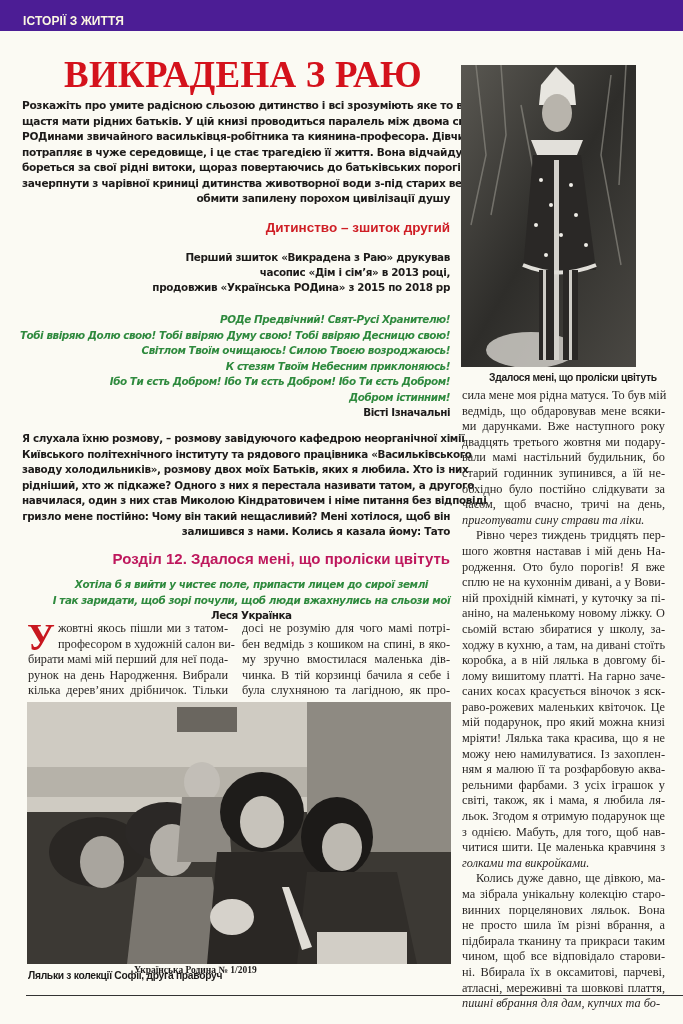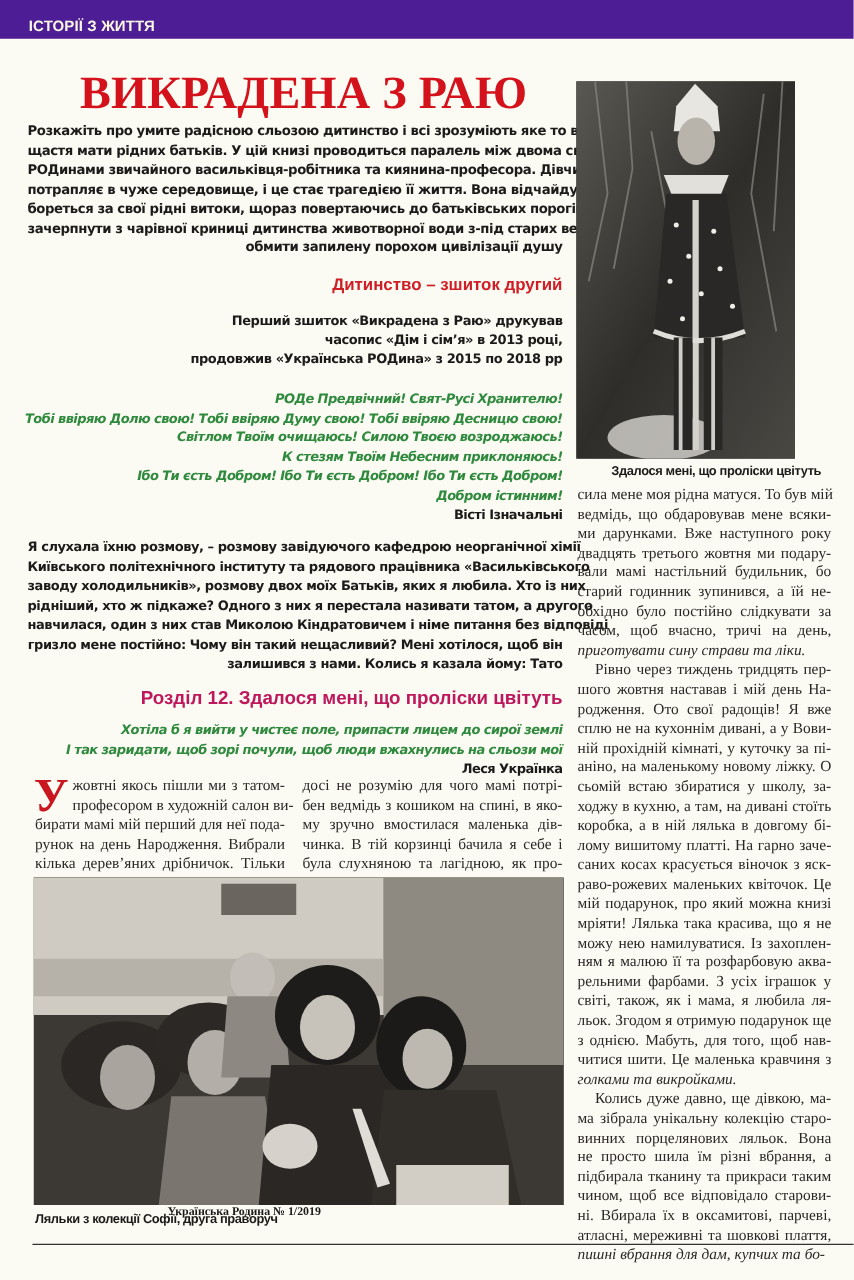--- a/index.html
+++ b/index.html
@@ -58,21 +58,21 @@
     position: absolute; right: 233px; top: 550px;
     font-family: "Liberation Sans", sans-serif; font-weight: bold;
     font-size: 15px; color: #be185d; white-space: nowrap;
   }
   .epigraph {
     position: absolute; right: 233px; top: 577px;
     font-family: "DejaVu Sans", sans-serif; font-weight: bold; font-style: italic;
     font-size: 10.4px; line-height: 15.5px; text-align: right; color: #2f8a3e;
     letter-spacing: -0.45px;
   }
-  .epigraph .l { display: block; white-space: nowrap; }
+  .epigraph .l { display: block; white-space: nowrap; text-align: center; }
   .epigraph .src { color: #1d1b1a; font-style: normal; }
   .col {
     position: absolute;
     font-family: "Liberation Serif", serif; font-size: 12.3px; line-height: 15.6px;
     color: #2a2726;
   }
   .col .l { display: block; white-space: nowrap; text-align: justify; text-align-last: justify; }
   .col .l.last { text-align-last: left; font-style: italic; }
   .col .l.ind { padding-left: 14px; }
   .col1 { left: 28px; top: 621px; width: 200px; }
@@ -186,21 +186,21 @@
     <span class="l">ведмідь, що обдаровував мене всяки-</span>
     <span class="l">ми дарунками. Вже наступного року</span>
     <span class="l">двадцять третього жовтня ми подару-</span>
     <span class="l">вали мамі настільний будильник, бо</span>
     <span class="l">старий годинник зупинився, а їй не-</span>
     <span class="l">обхідно було постійно слідкувати за</span>
     <span class="l">часом, щоб вчасно, тричі на день,</span>
     <span class="l last">приготувати сину страви та ліки.</span>
     <span class="l ind">Рівно через тиждень тридцять пер-</span>
     <span class="l">шого жовтня наставав і мій день На-</span>
-    <span class="l">родження. Ото свої радощів! Я вже</span>
+    <span class="l">родження. Ото було порогів! Я вже</span>
     <span class="l">сплю не на кухоннім дивані, а у Вови-</span>
     <span class="l">ній прохідній кімнаті, у куточку за пі-</span>
     <span class="l">аніно, на маленькому новому ліжку. О</span>
     <span class="l">сьомій встаю збиратися у школу, за-</span>
     <span class="l">ходжу в кухню, а там, на дивані стоїть</span>
     <span class="l">коробка, а в ній лялька в довгому бі-</span>
     <span class="l">лому вишитому платті. На гарно заче-</span>
     <span class="l">саних косах красується віночок з яск-</span>
     <span class="l">раво-рожевих маленьких квіточок. Це</span>
     <span class="l">мій подарунок, про який можна книзі</span>

